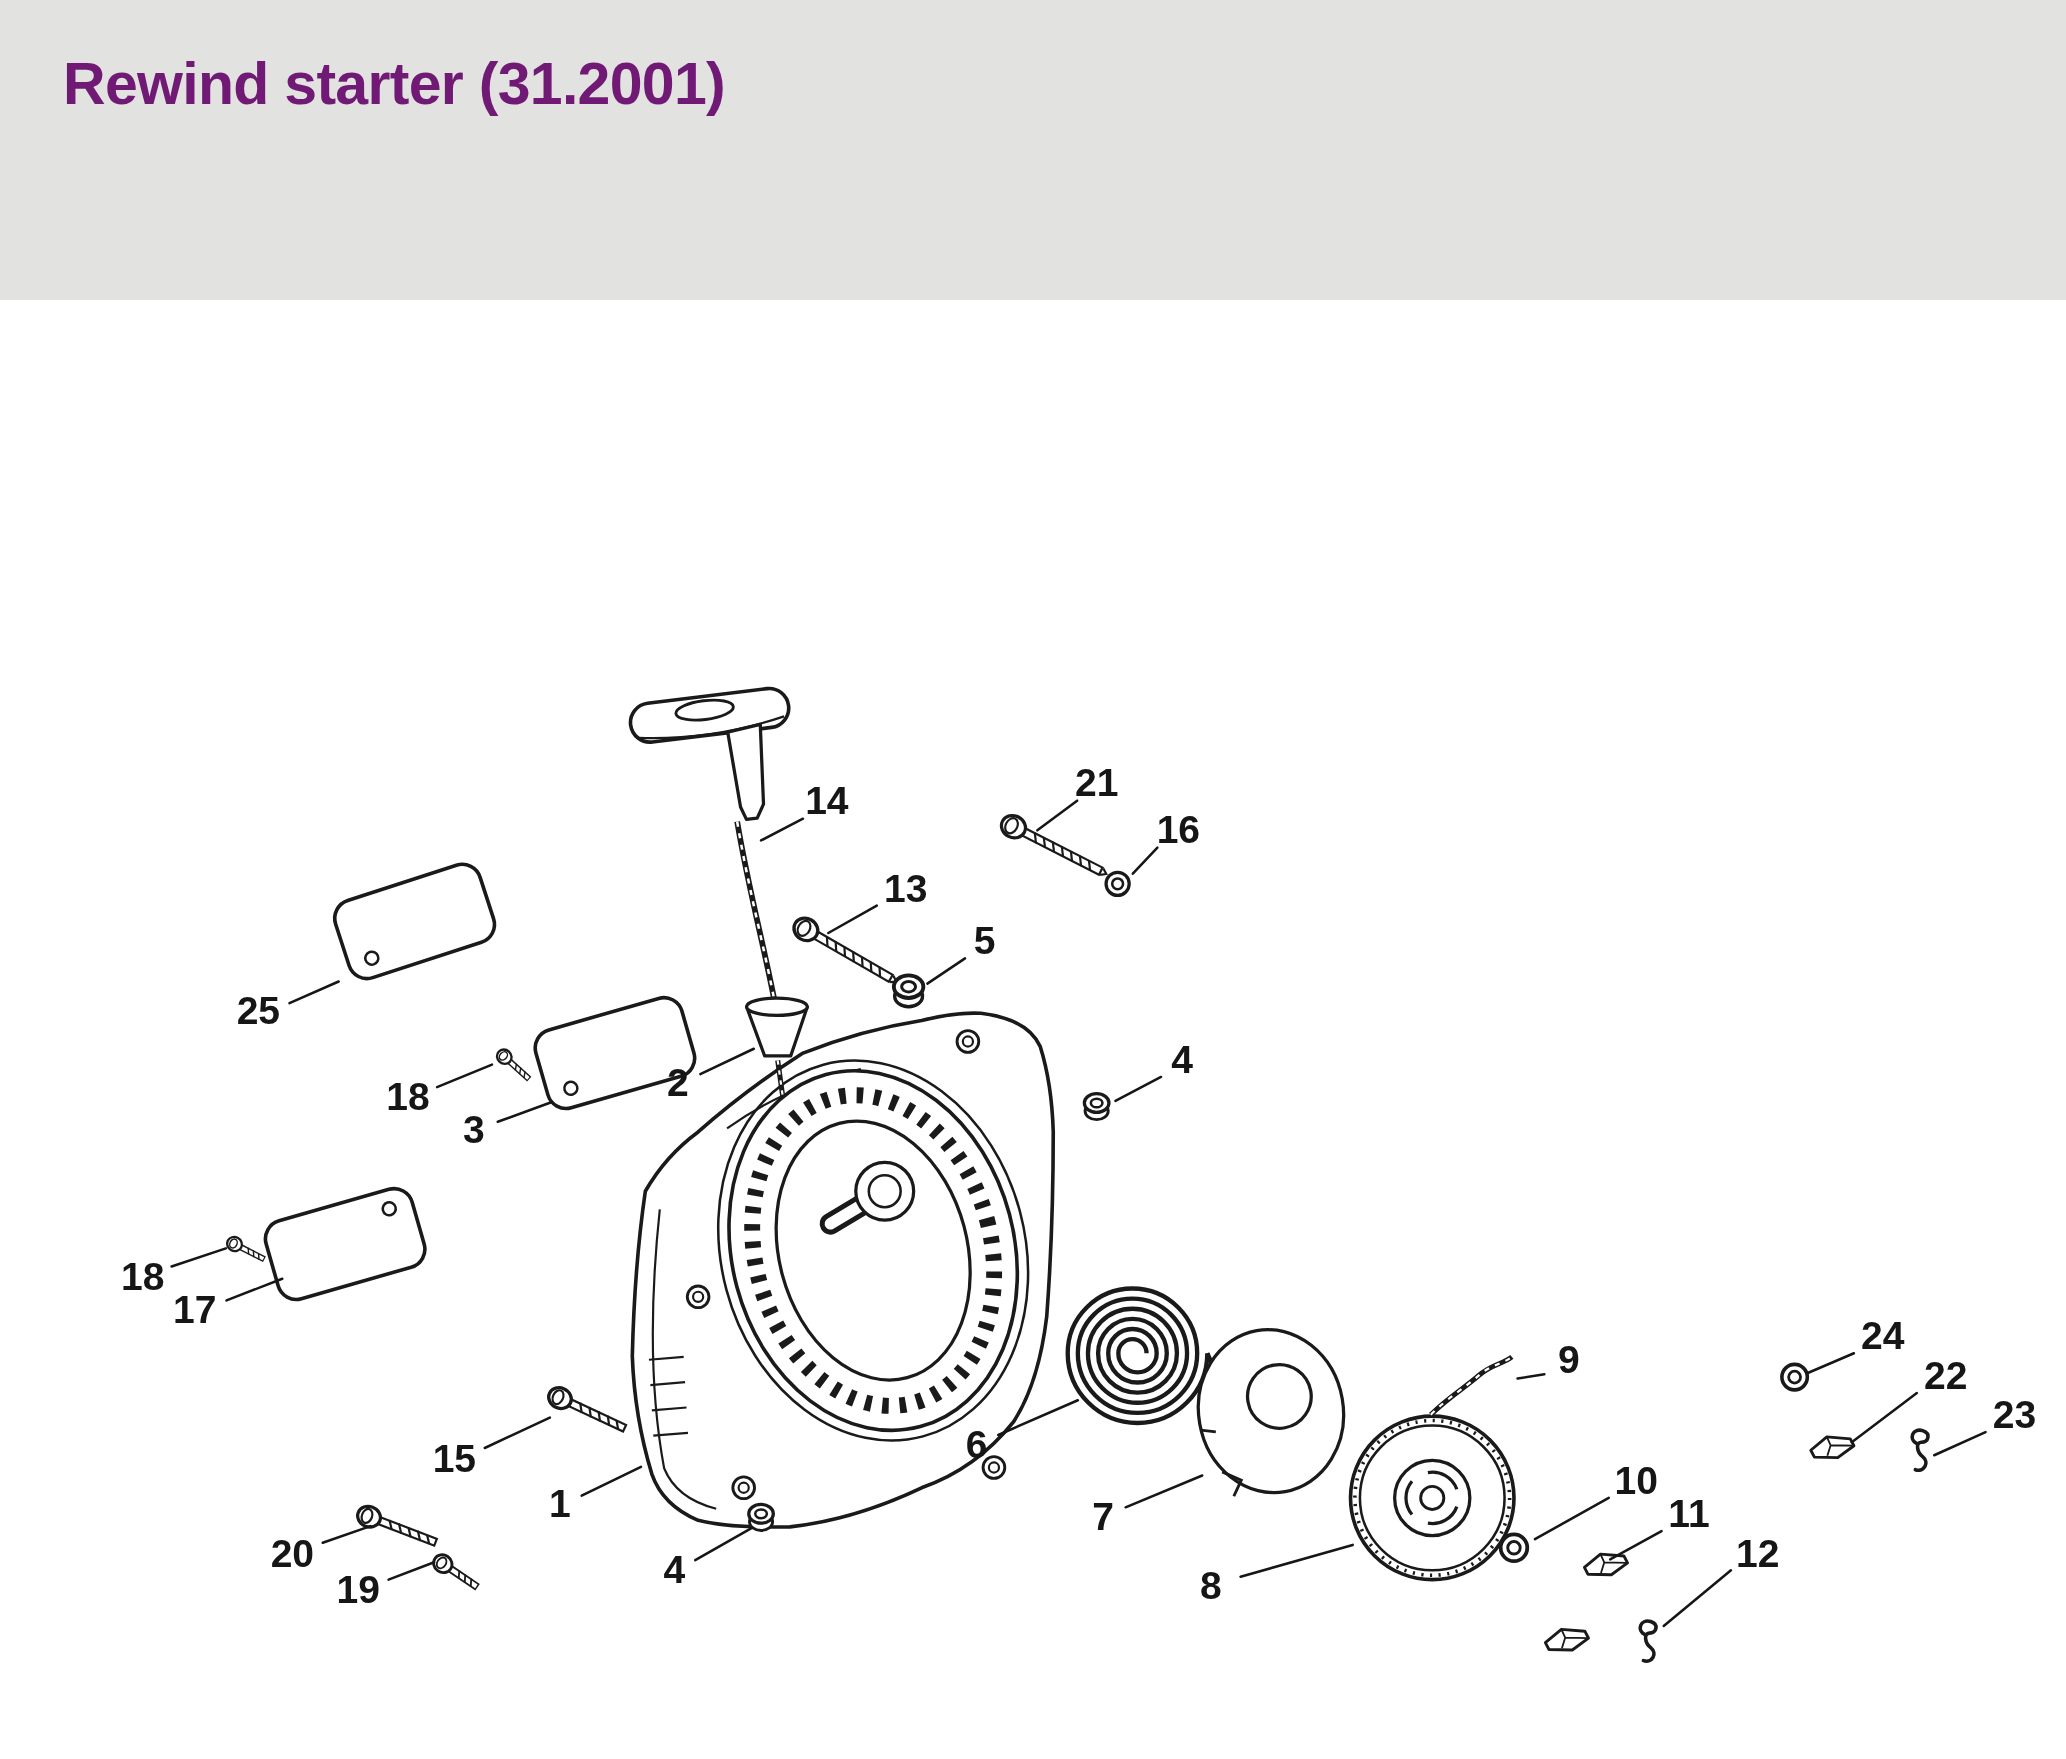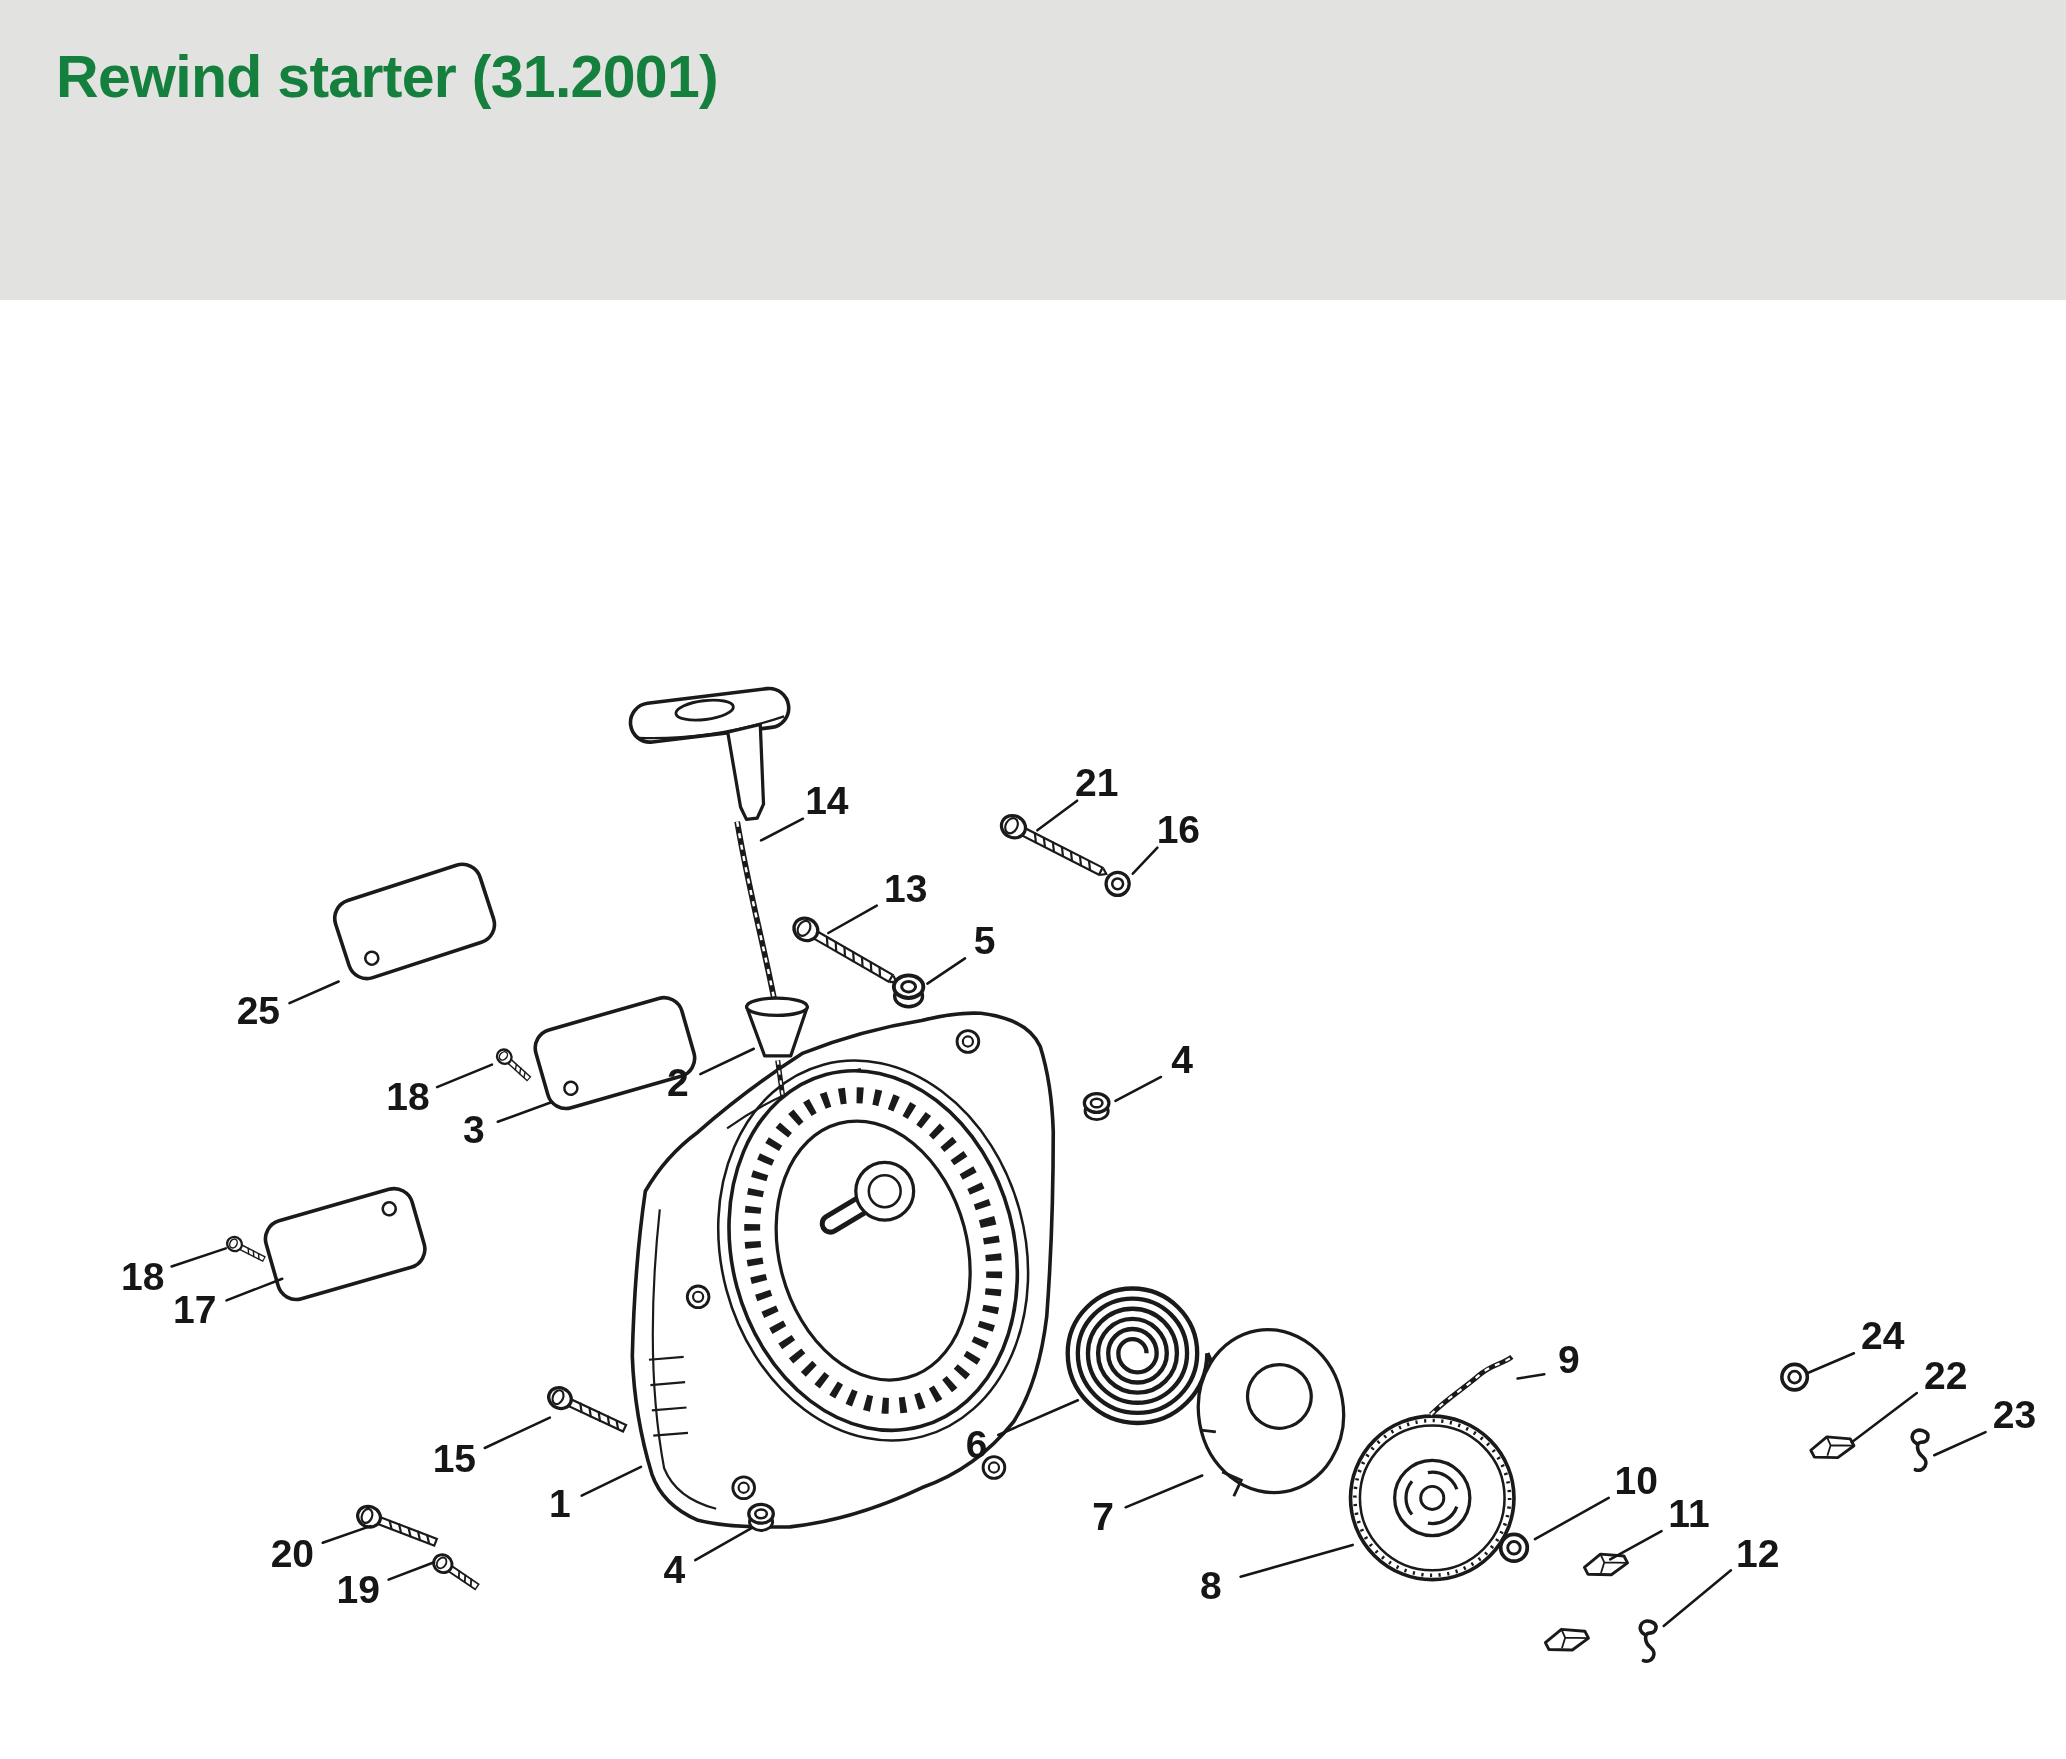--- a/index.html
+++ b/index.html
@@ -1,20 +1,20 @@
 <!DOCTYPE html>
 <html style="font-size:11.6px"><head>
 <meta charset="utf-8">
 <style>
   html,body{margin:0;padding:0;background:#ffffff;}
   body{width:2066px;height:1759px;font-family:"Liberation Sans",sans-serif;}
   .page{position:relative;width:2066px;height:1759px;background:#ffffff;overflow:hidden;}
   .header{position:absolute;top:0;left:0;width:2066px;height:300px;background:#e2e2e0;}
-  .title{margin:1px;position:absolute;left:55px;top:42px;font-size:59px;font-weight:700;
-         color:#15803d;font-family:"Liberation Sans",sans-serif;letter-spacing:-0.7px;}
+  .title{margin:8px;position:absolute;left:55px;top:42px;font-size:59px;font-weight:700;
+         color:#701a75;font-family:"Liberation Sans",sans-serif;letter-spacing:-0.7px;}
   svg.diagram{position:absolute;left:0;top:0;width:2066px;height:1759px;}
   .callout{font-family:"Liberation Sans",sans-serif;font-size:54px;font-weight:700;fill:#161616;}
   .leader{stroke:#161616;stroke-width:3.5;stroke-linecap:round;}
   .ln{stroke:#1a1a1a;fill:none;}
 </style>
 </head>
 <body>
 
 <div class="page">
 

